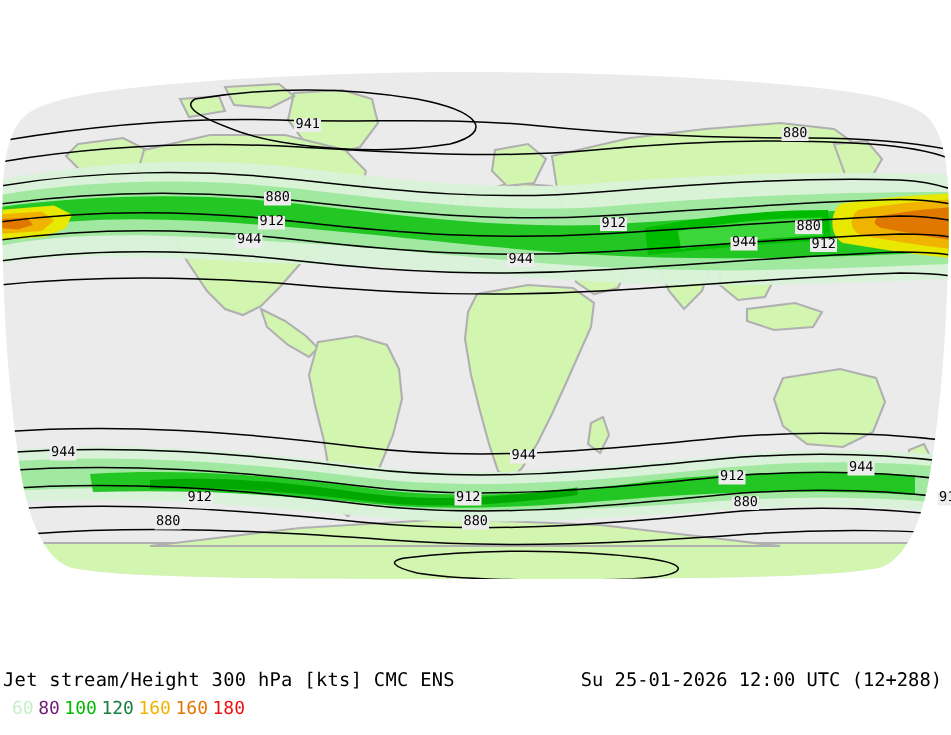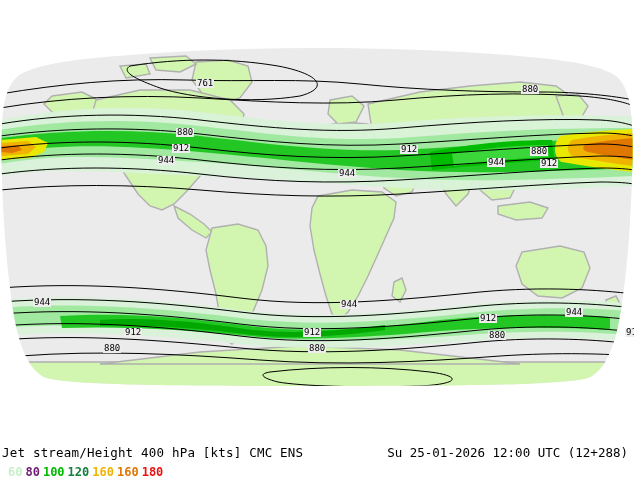--- a/index.html
+++ b/index.html
@@ -15,21 +15,21 @@
   .clabel{position:absolute;font-family:"DejaVu Sans Mono","Liberation Mono",monospace;
           font-size:9px;color:#000;background:#ededed;line-height:9px;
           padding:0 1px;letter-spacing:0px;white-space:nowrap;}
 
   
   #footer{position:absolute;left:0;top:440px;width:634px;height:50px;background:#ffffff;}
   #title{position:absolute;left:2px;top:5px;font-size:12.5px;color:#000;
          font-family:"DejaVu Sans Mono","Liberation Mono",monospace;letter-spacing:.2px;white-space:nowrap;}
   #scale{position:absolute;left:8px;top:25px;font-size:12px;
          font-family:"DejaVu Sans Mono","Liberation Mono",monospace;white-space:nowrap;}
-  #scale span{margin-right:3px;font-weight:bold;}
+  #scale span{margin-right:3px;font-weight:normal;}
   #datestamp{position:absolute;right:6px;top:5px;font-size:12.5px;color:#000;
              font-family:"DejaVu Sans Mono","Liberation Mono",monospace;white-space:nowrap;text-align:right;}
   #credit{position:absolute;right:6px;top:25px;font-size:11.5px;color:#12259b;
           font-family:"DejaVu Sans Mono","Liberation Mono",monospace;white-space:nowrap;}
 </style>
 </head>
 <body>
 
 <div id="root">
 
@@ -225,21 +225,21 @@
                C164,386 74,385 46,378
                C32,372 22,354 16,326
                C10,296 6,256 4,222
                C2,190 1,152 2,125
                C3,100 8,84 18,76
                C29,68 54,62 94,58
                C164,51 242,48 317,48 Z" fill="none" stroke="#ffffff" stroke-width="0"></path>
     </svg>
 
     <div id="contour-labels">
-        <div class="clabel" style="left: 196px; top: 79px;">761</div>
+        <div class="clabel" style="left: 196px; top: 79px;">941</div>
         <div class="clabel" style="left: 176px; top: 128px;">880</div>
         <div class="clabel" style="left: 172px; top: 144px;">912</div>
         <div class="clabel" style="left: 157px; top: 156px;">944</div>
         <div class="clabel" style="left: 400px; top: 145px;">912</div>
         <div class="clabel" style="left: 338px; top: 169px;">944</div>
         <div class="clabel" style="left: 521px; top: 85px;">880</div>
         <div class="clabel" style="left: 487px; top: 158px;">944</div>
         <div class="clabel" style="left: 530px; top: 147px;">880</div>
         <div class="clabel" style="left: 540px; top: 159px;">912</div>
         <div class="clabel" style="left: 33px; top: 298px;">944</div>
@@ -249,18 +249,18 @@
         <div class="clabel" style="left: 303px; top: 328px;">912</div>
         <div class="clabel" style="left: 308px; top: 344px;">880</div>
         <div class="clabel" style="left: 625px; top: 328px;">912</div>
         <div class="clabel" style="left: 565px; top: 308px;">944</div>
         <div class="clabel" style="left: 479px; top: 314px;">912</div>
         <div class="clabel" style="left: 488px; top: 331px;">880</div>
       </div>
   </div>
 
   <div id="footer">
-    <div id="title">Jet stream/Height 400 hPa [kts] CMC ENS</div>
+    <div id="title">Jet stream/Height 300 hPa [kts] CMC ENS</div>
     <div id="scale"><span style="color: rgb(200, 240, 200);">60</span><span style="color: #701a75; margin-top: 48px;">80</span><span style="color: rgb(0, 187, 0);">100</span><span style="color: #15803d; margin-top: 47px;">120</span><span style="color: rgb(240, 180, 0);">160</span><span style="color: rgb(224, 120, 0);">160</span><span style="color: rgb(238, 17, 17);">180</span></div>
     <div id="datestamp">Su 25-01-2026 12:00 UTC (12+288)</div>
   </div>
 
 </div>
 
 </body></html>

